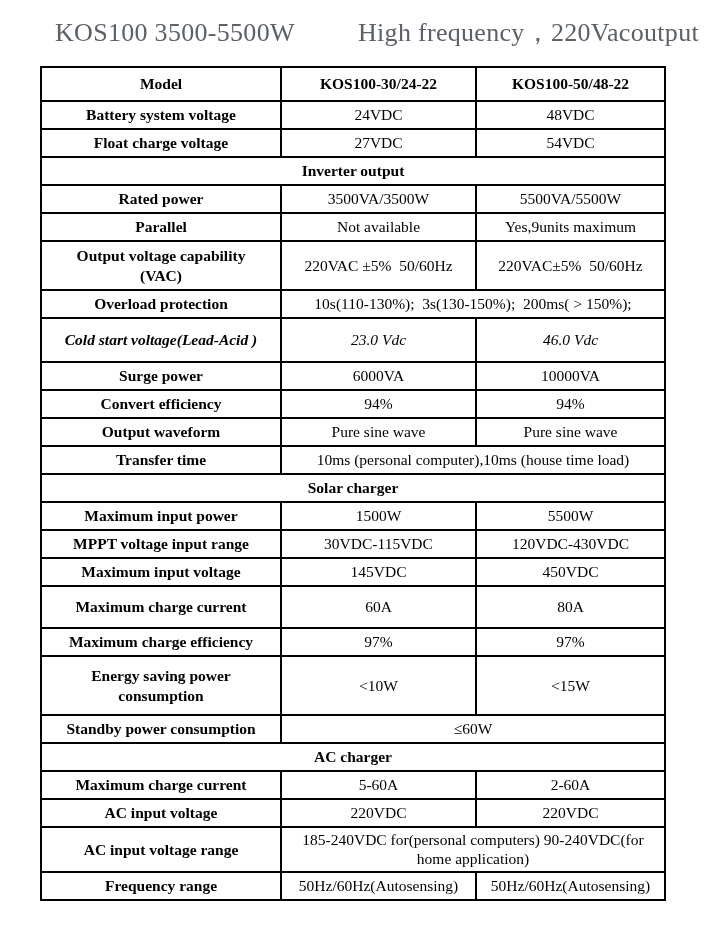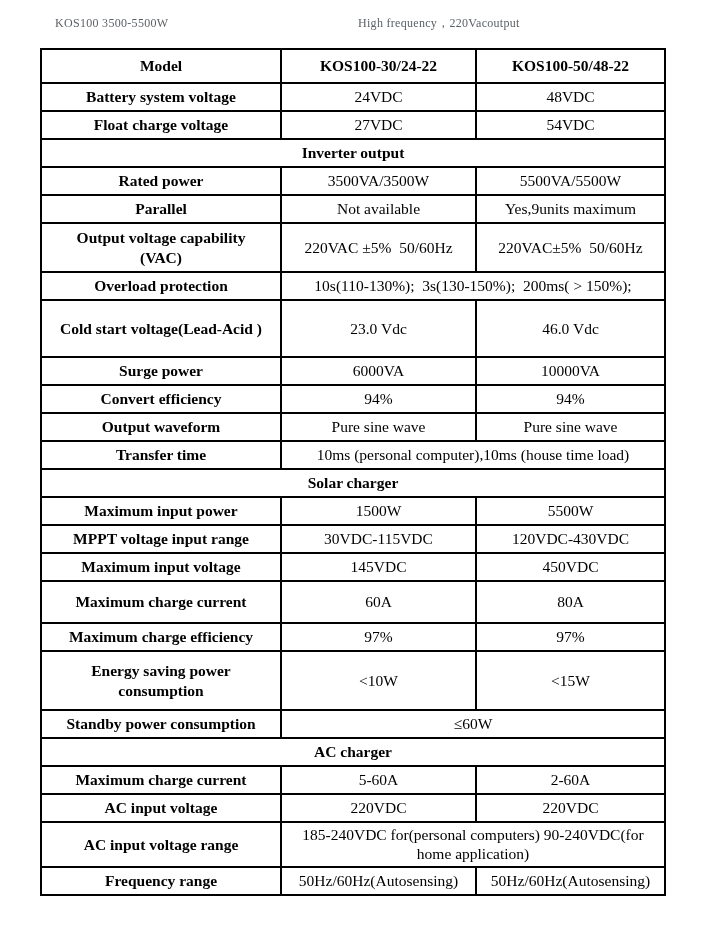--- a/index.html
+++ b/index.html
@@ -13,21 +13,21 @@
     font-family: "Liberation Serif", "DejaVu Serif", serif;
     color: #000000;
     overflow: hidden;
   }
   .titlebar {
     display: flex;
     align-items: baseline;
     padding-left: 55px;
     margin-top: 15px;
     color: #5b6167;
-    font-size: 12px;
+    font-size: 26px;
     letter-spacing: 0.3px;
   }
   .title-left {
     width: 303px;
     flex: 0 0 auto;
   }
   .title-right {
     flex: 0 0 auto;
   }
   table.spec {
@@ -41,21 +41,21 @@
   table.spec td {
     border: 2px solid #000000;
     text-align: center;
     vertical-align: middle;
     font-size: 15.5px;
     padding: 2px 4px;
     overflow: hidden;
   }
   table.spec tr { height: 28px; }
   table.spec tr.hdr { height: 34px; }
-  table.spec tr.h40 { height: 57px; }
+  table.spec tr.h40 { height: 44px; font-style: italic; }
   table.spec tr.h42 { height: 42px; }
   table.spec tr.h49 { height: 49px; padding-left: 8px; }
   table.spec tr.h59 { height: 59px; border-radius: 17px; }
   table.spec th {
     font-weight: bold;
   }
   td.label {
     font-weight: bold;
     white-space: pre-line;
     line-height: 1.25;

